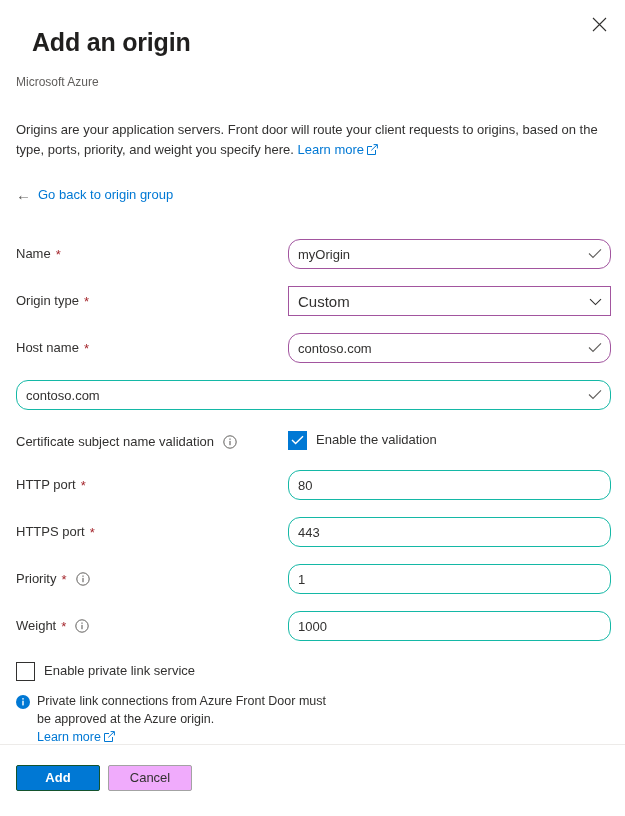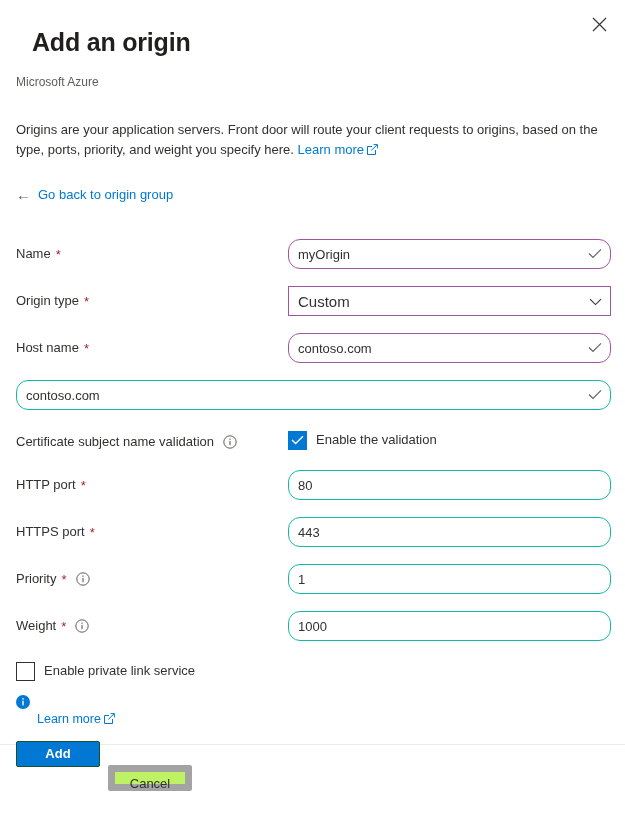--- a/index.html
+++ b/index.html
@@ -240,24 +240,23 @@
     padding: 0 12px;
     line-height: 24px;
   }
   .btn-primary {
     background: #0078d4;
     border: 1px solid #14532d;
     color: #ffffff;
     font-weight: 600;
   }
   .btn-secondary {
-    background: #bef264;
-    border: 7px solid #a3a3a3;
-    color: #323130;
-    margin-top: 24px;
+    background: #f0abfc;
+    border: 1px solid #a3a3a3;
+    color: #323130;
   }
 </style>
 </head>
 <body>
 
 <div class="panel-header">
   <h1 class="panel-title">Add an origin</h1>
   <div class="panel-subtitle">Microsoft Azure</div>
   <button class="close-button" title="Close">
     <span>
@@ -428,20 +427,21 @@
       </div>
       <div class="note">
         <span class="note-icon">
           <svg width="14" height="14" viewBox="0 0 14 14">
             <circle cx="7" cy="7" r="7" fill="#0078d4"></circle>
             <rect x="6.3" y="5.7" width="1.4" height="4.7" fill="#ffffff"></rect>
             <rect x="6.3" y="3.1" width="1.4" height="1.5" fill="#ffffff"></rect>
           </svg>
         </span>
         <div class="note-text">
+          <span>Private link connections from Azure Front Door must be approved at the Azure origin.</span>
           <br>
           <a class="link">Learn more</a><span class="ext-icon"><svg width="11" height="11" viewBox="0 0 11 11">
               <path d="M0.5 2.5 L0.5 10.5 L8.5 10.5 L8.5 6" stroke="#0078d4" stroke-width="1" fill="none"></path>
               <path d="M0.5 2.5 L5 2.5" stroke="#0078d4" stroke-width="1" fill="none"></path>
               <path d="M4.3 6.4 L10.2 0.7" stroke="#0078d4" stroke-width="1" fill="none"></path>
               <path d="M6.6 0.6 L10.4 0.6 L10.4 4.4" stroke="#0078d4" stroke-width="1" fill="none"></path>
             </svg></span>
         </div>
       </div>
     </div>

